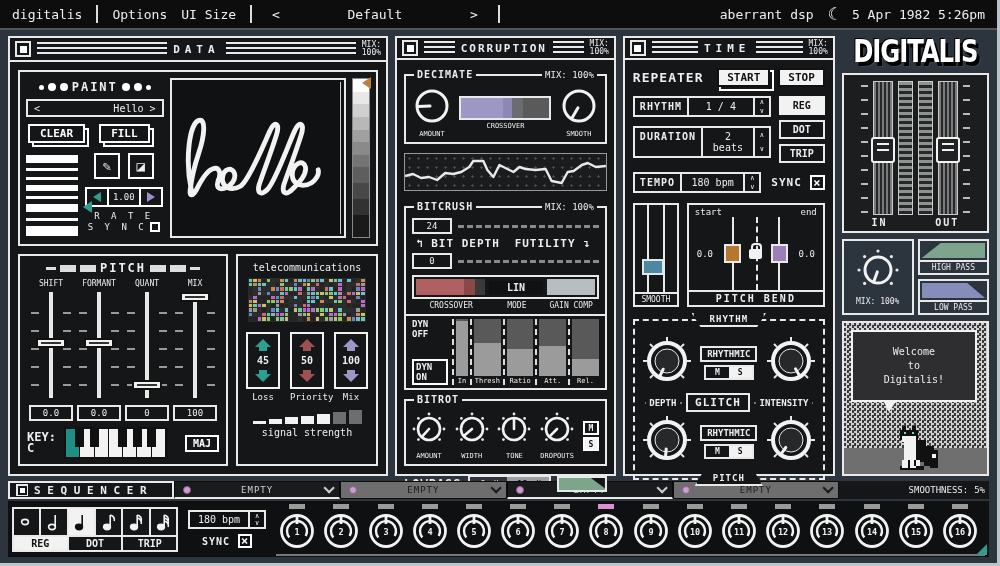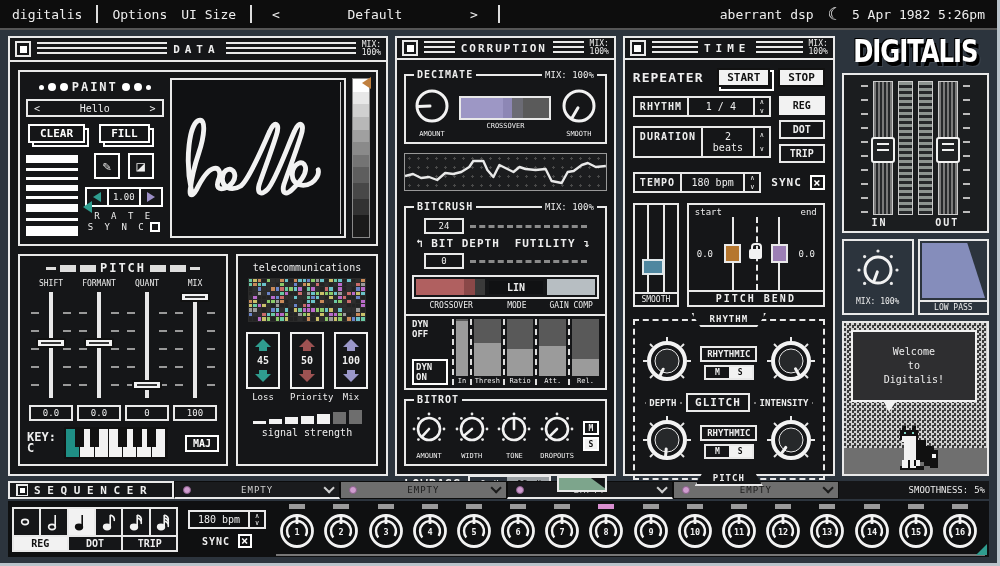--- a/index.html
+++ b/index.html
@@ -34,21 +34,21 @@
   
   .p-data { width:380px; }
   .data-body { padding:8px; display:flex; flex-direction:column; gap:8px; flex:1; }
   .paintbox { border:2px solid #e9e9e9; height:176px; padding:6px; display:flex; gap:6px; }
   .paint-left { width:150px; display:flex; flex-direction:column; }
   .paint-title { display:flex; align-items:center; justify-content:center; gap:4px; font-weight:bold; font-size:12px; letter-spacing:2px; margin:2px 0 5px; }
   .dot { width:5px; height:5px; border-radius:50%; background:#fff; }
   .dot.big { width:8px; height:8px; }
   .preset { display:flex; border:2px solid #e9e9e9; font-size:10px; align-items:center; height:18px; margin-bottom:7px; }
   .preset .pa { padding:0 6px; cursor:pointer; }
-  .preset .pn { flex:1; text-align:center; }
+  .preset .pn { flex:1; text-align:right; }
   .cfrow { display:flex; gap:14px; margin:0 0 10px 2px; }
   .tools { display:flex; flex:1; gap:6px; }
   .brushcol { width:52px; display:flex; flex-direction:column; justify-content:space-between; padding:2px 0; position:relative; }
   .brushbar { background:#fff; width:100%; }
   .brushmark { position:absolute; right:-14px; top:48px; width:0; height:0;
     border-top:6px solid transparent; border-bottom:6px solid transparent; border-right:9px solid #2f9d8f; }
   .toolcol { flex:1; display:flex; flex-direction:column; align-items:center; }
   .iconbtns { display:flex; gap:8px; margin-bottom:8px; }
   .iconbtn { width:26px; height:26px; border:2px solid #fff; background:#151618; display:flex; align-items:center; justify-content:center; font-size:14px; cursor:pointer; }
   .ratebox { display:flex; align-items:center; border:2px solid #fff; height:20px; margin-bottom:4px; }
@@ -115,21 +115,21 @@
   .sechead .ln { flex:1; height:2px; background:#e9e9e9; }
   .sechead .m { background:#151618; padding:0 3px; font-weight:normal; font-size:9px; }
   .decimate-row { display:flex; align-items:center; justify-content:space-between; padding:4px 2px 0; }
   .kcol { display:flex; flex-direction:column; align-items:center; gap:2px; }
   .klabel { font-size:7px; letter-spacing:0; }
   .xoverbar { width:92px; height:24px; border:2px solid #e9e9e9;
      background:linear-gradient(90deg,#9d97c5 0 48%, #8d87b5 48% 58%, #6b6b74 58% 70%, #5a5a5a 70% 100%); }
   .waveform { margin:9px 0; border:1px solid #999; background:#1b1c1e; height:38px;
      background-image:radial-gradient(#4a4a4a 1px, transparent 1.2px); background-size:9px 9px; }
   .bitcrush { margin-top:6px; }
-  .bc-sliderrow { display:flex; align-items:center; gap:6px; margin:2px 12px; }
+  .bc-sliderrow { display:flex; align-items:center; gap:6px; margin:2px 0; }
   .bc-val { border:2px solid #e9e9e9; min-width:40px; text-align:center; font-size:9px; padding:1px 2px; }
   .bc-dash { flex:1; border-top:3px dashed #8a8a8a; }
   .bc-mid { display:flex; justify-content:space-between; font-size:11px; font-weight:bold; padding:1px 8px 1px 4px; letter-spacing:1px; }
   .bc-xrow { display:flex; align-items:center; gap:4px; border:2px solid #e9e9e9; margin-top:6px; padding:2px; }
   .bc-xbar { flex:1.3; height:16px; background:linear-gradient(90deg,#b06060 0 70%, #8a4848 70% 86%, #3a3a3a 86% 100%); }
   .bc-mode { flex:1; text-align:center; font-size:10px; font-weight:bold; background:#101113; padding:1px 0; }
   .bc-gain { flex:0.9; height:16px; background:#b7bec2; }
   .bc-xlabels { display:flex; font-size:8px; padding:2px 2px 4px; }
   .bc-xlabels span:nth-child(1){flex:1.3; text-align:center;}
   .bc-xlabels span:nth-child(2){flex:1; text-align:center;}
@@ -1122,20 +1122,24 @@
               <circle cx="34.4" cy="7.6" r="1.6" fill="#e9e9e9"></circle>
               <circle cx="40.0" cy="21.0" r="1.6" fill="#e9e9e9"></circle>
               <circle cx="34.4" cy="34.4" r="1.6" fill="#e9e9e9"></circle>
               <circle cx="21" cy="21" r="13" fill="none" stroke="#f2f2f2" stroke-width="3"></circle>
               <line x1="20.3" y1="22.9" x2="16.9" y2="32.3" stroke="#f2f2f2" stroke-width="3" stroke-linecap="round"></line>
             </svg></span>
         <span class="mixlbl">MIX: 100%</span>
       </div>
       <div class="filtercol">
         <div class="filt">
+          <span class="shape hp"></span>
+          <span class="flbl">HIGH PASS</span>
+        </div>
+        <div class="filt">
           <span class="shape lp"></span>
           <span class="flbl">LOW PASS</span>
         </div>
       </div>
     </div>
     <div class="catbox">
       <div class="catground"></div>
       <div class="bubble" id="welcome-bubble">
           <div>Welcome</div>
           <div>to</div>

